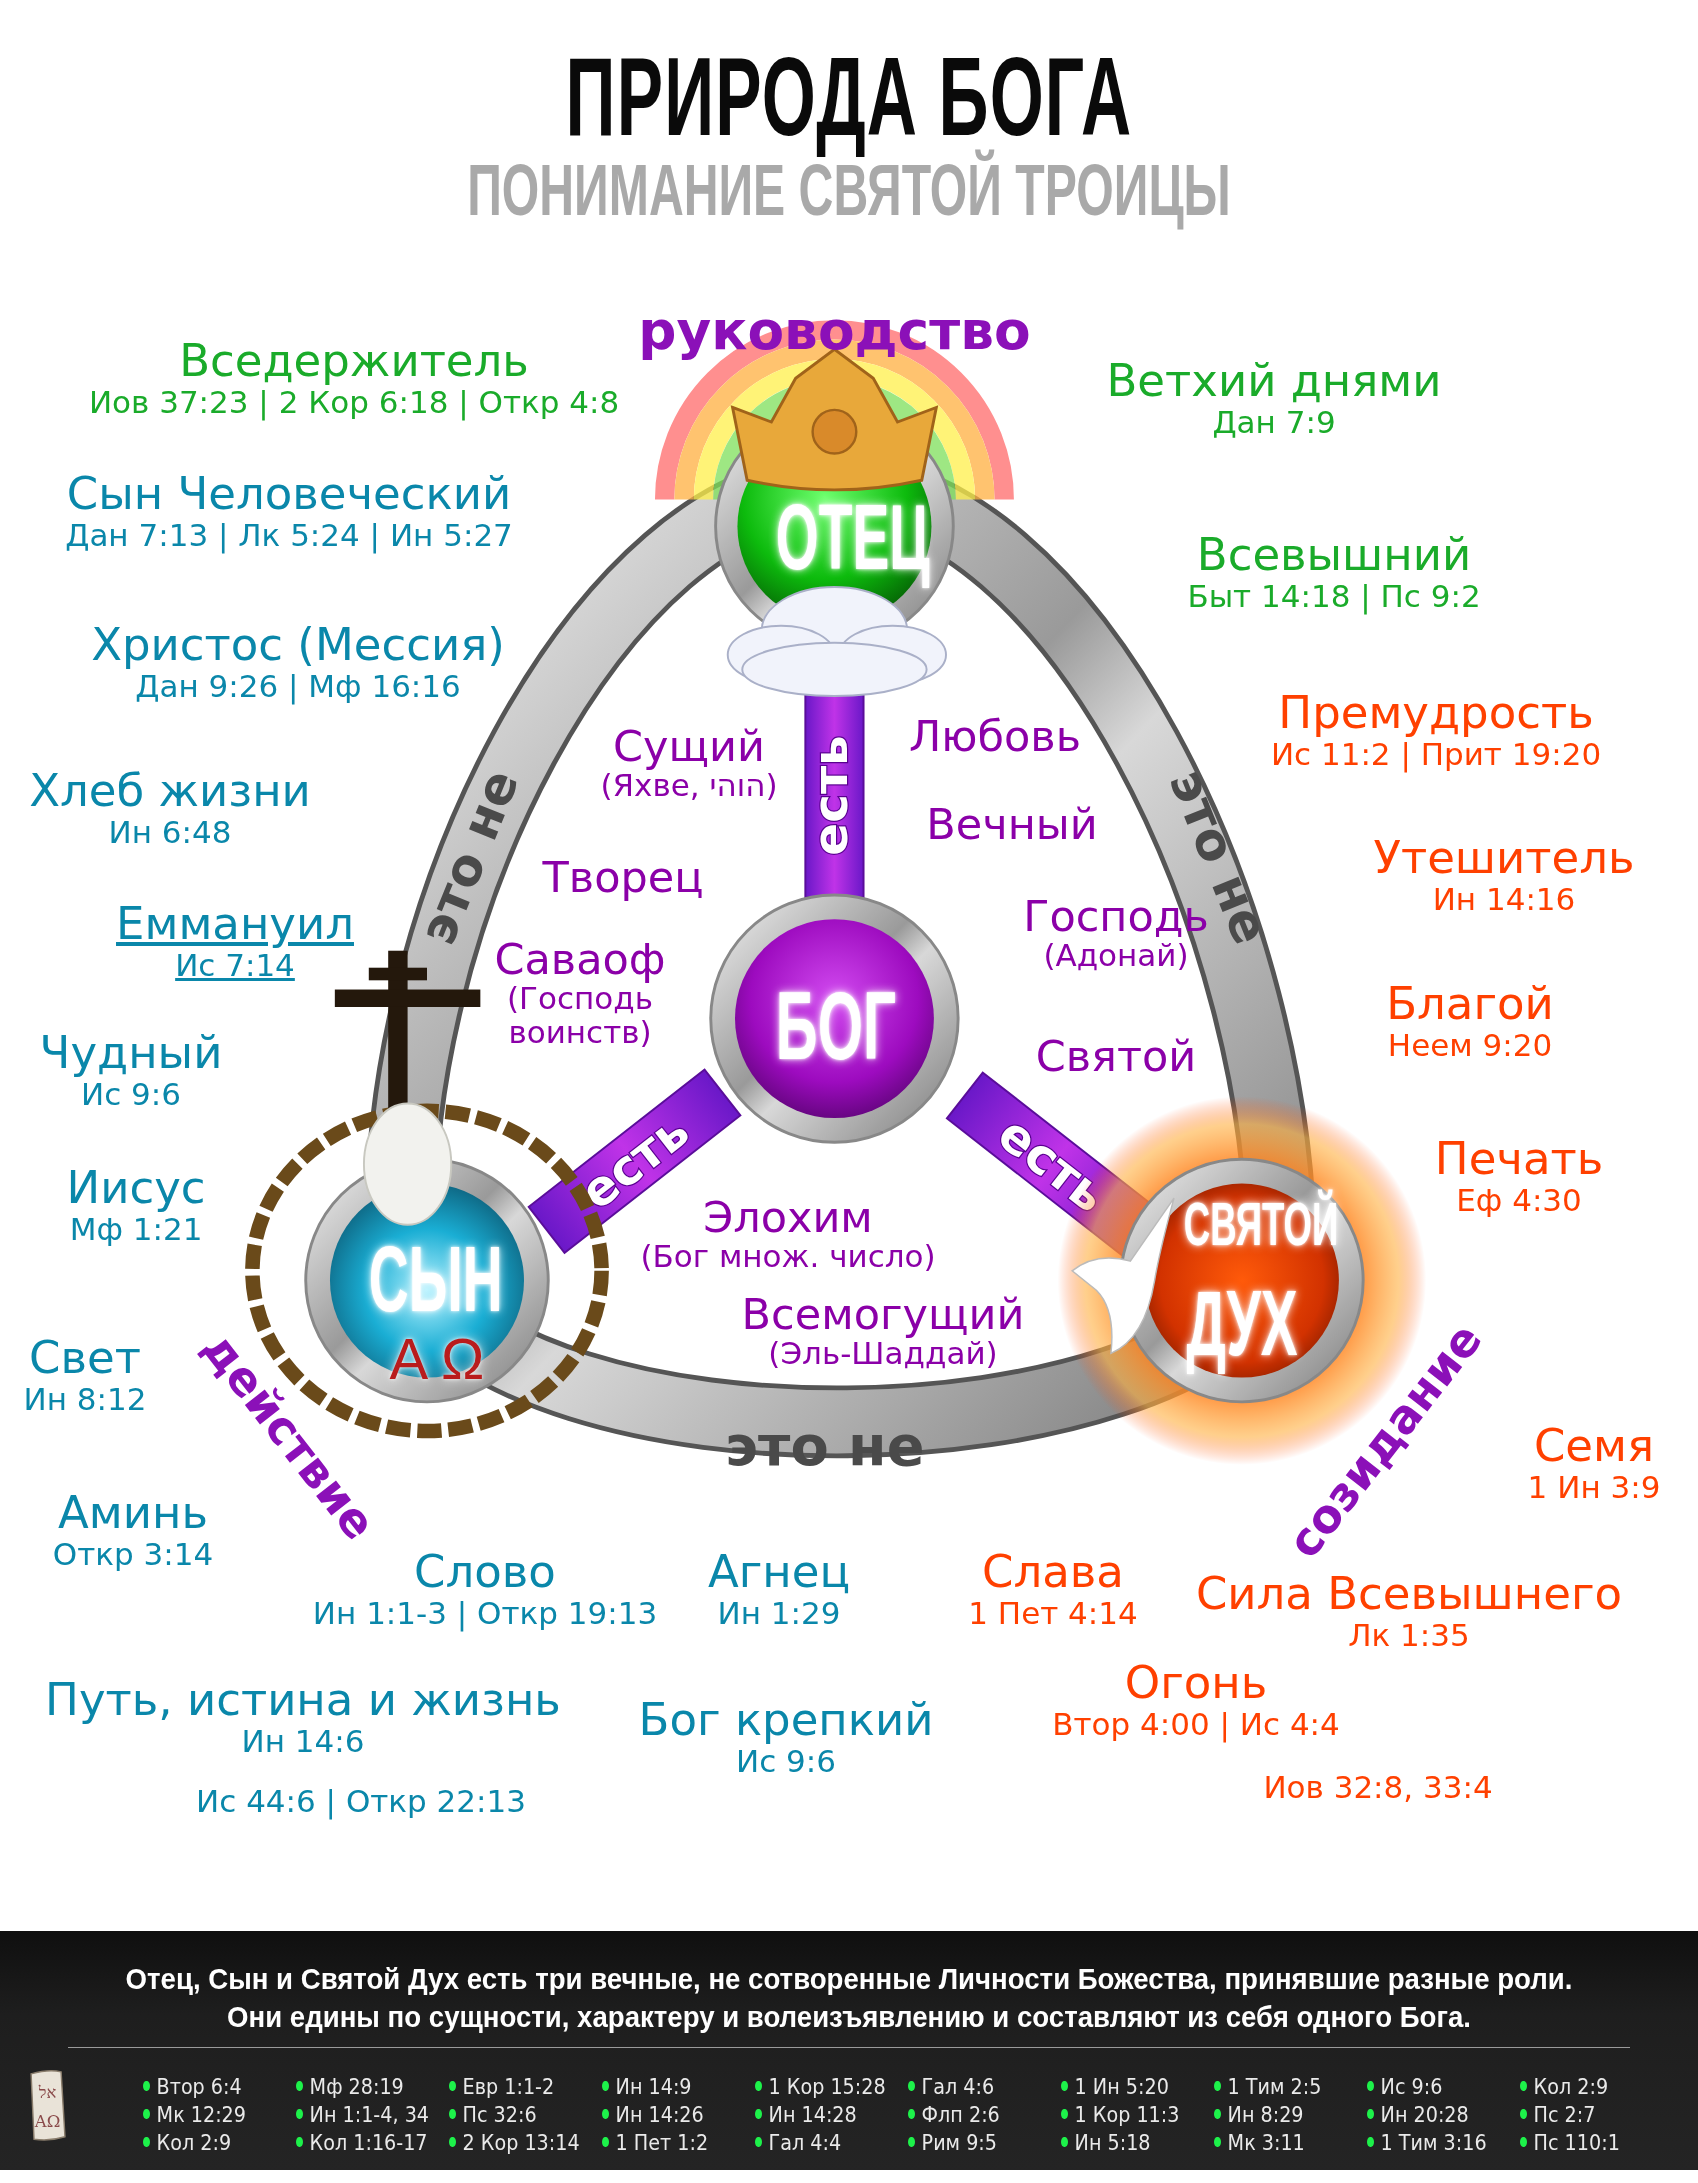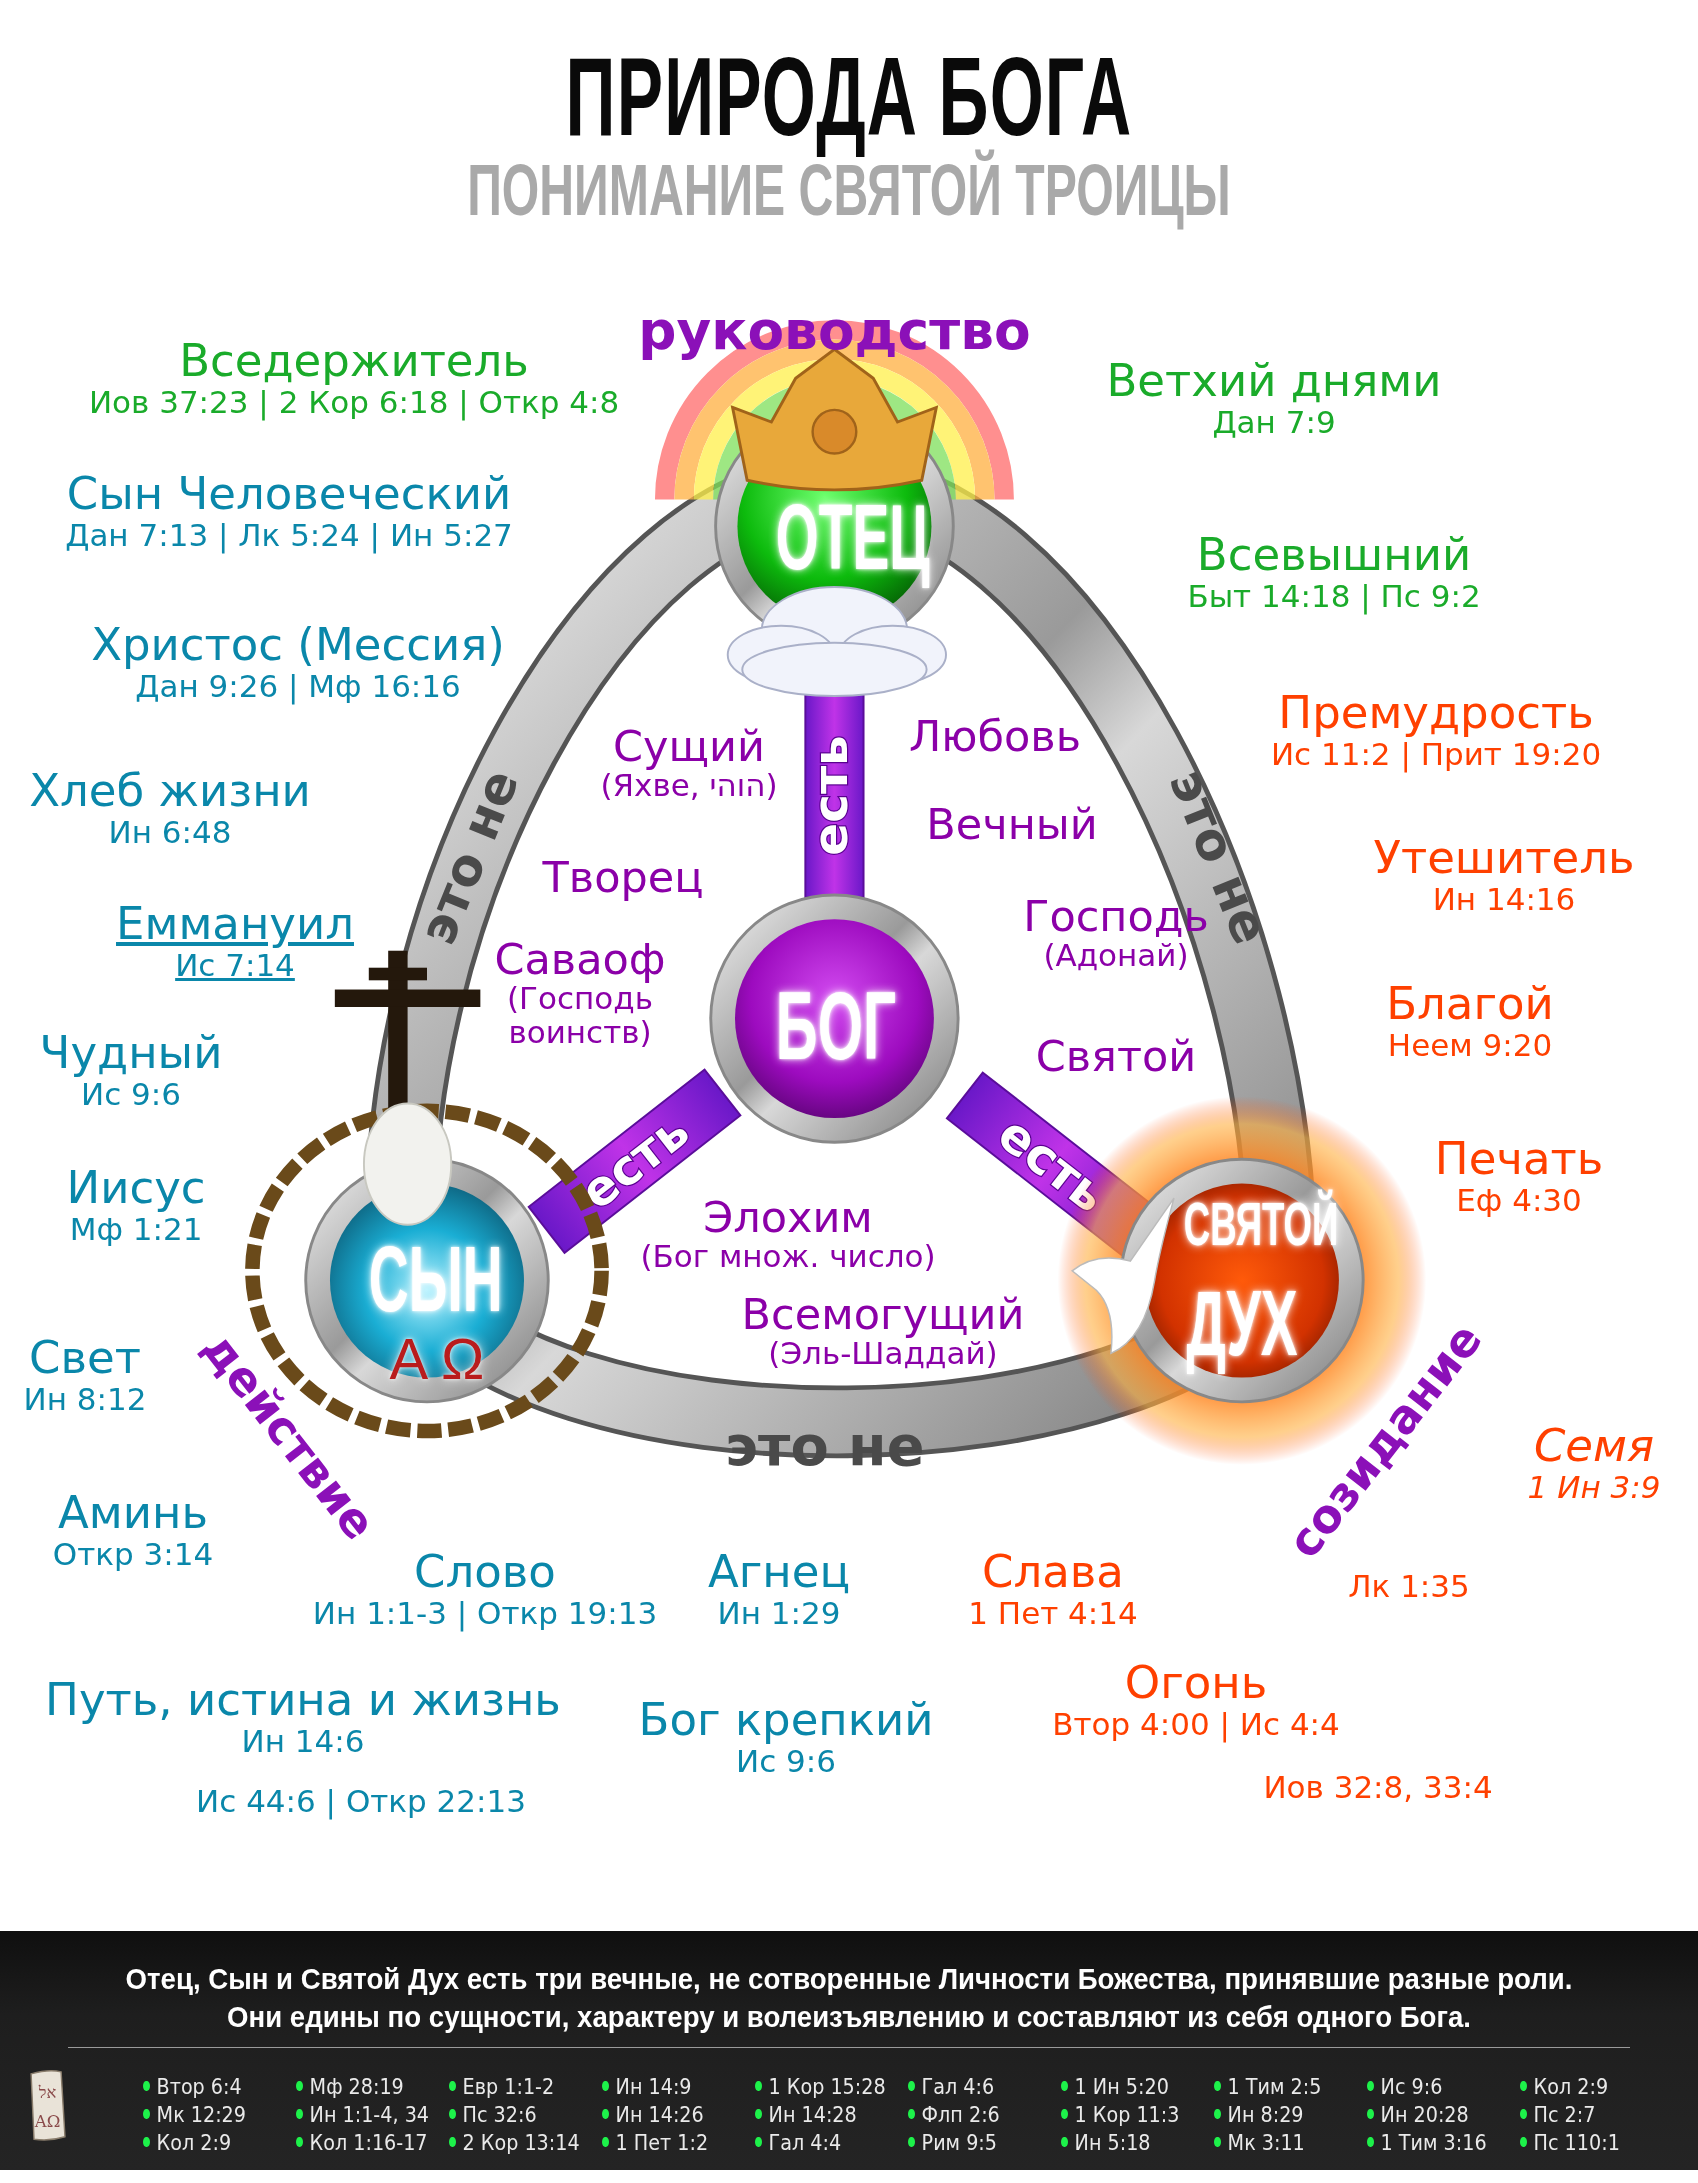--- a/index.html
+++ b/index.html
@@ -283,25 +283,26 @@
   <span class="r">Ин 14:16</span>
 </div>
 <div class="name red" style="left:1470px; top:980px;">
   <span class="n">Благой</span>
   <span class="r">Неем 9:20</span>
 </div>
 <div class="name red" style="left:1519px; top:1135px;">
   <span class="n">Печать</span>
   <span class="r">Еф 4:30</span>
 </div>
-<div class="name red" style="left:1594px; top:1422px;font-style:italic;">
+<div class="name red" style="left:1594px; top:1422px;">
   <span class="n">Семя</span>
   <span class="r">1 Ин 3:9</span>
 </div>
 <div class="name red" style="left:1409px; top:1570px;">
+  <span class="n">Сила Всевышнего</span>
   <span class="r">Лк 1:35</span>
 </div>
 <div class="name red" style="left:1053px; top:1548px;">
   <span class="n">Слава</span>
   <span class="r">1 Пет 4:14</span>
 </div>
 <div class="name red" style="left:1196px; top:1659px;">
   <span class="n">Огонь</span>
   <span class="r">Втор 4:00 | Ис 4:4</span>
 </div>

